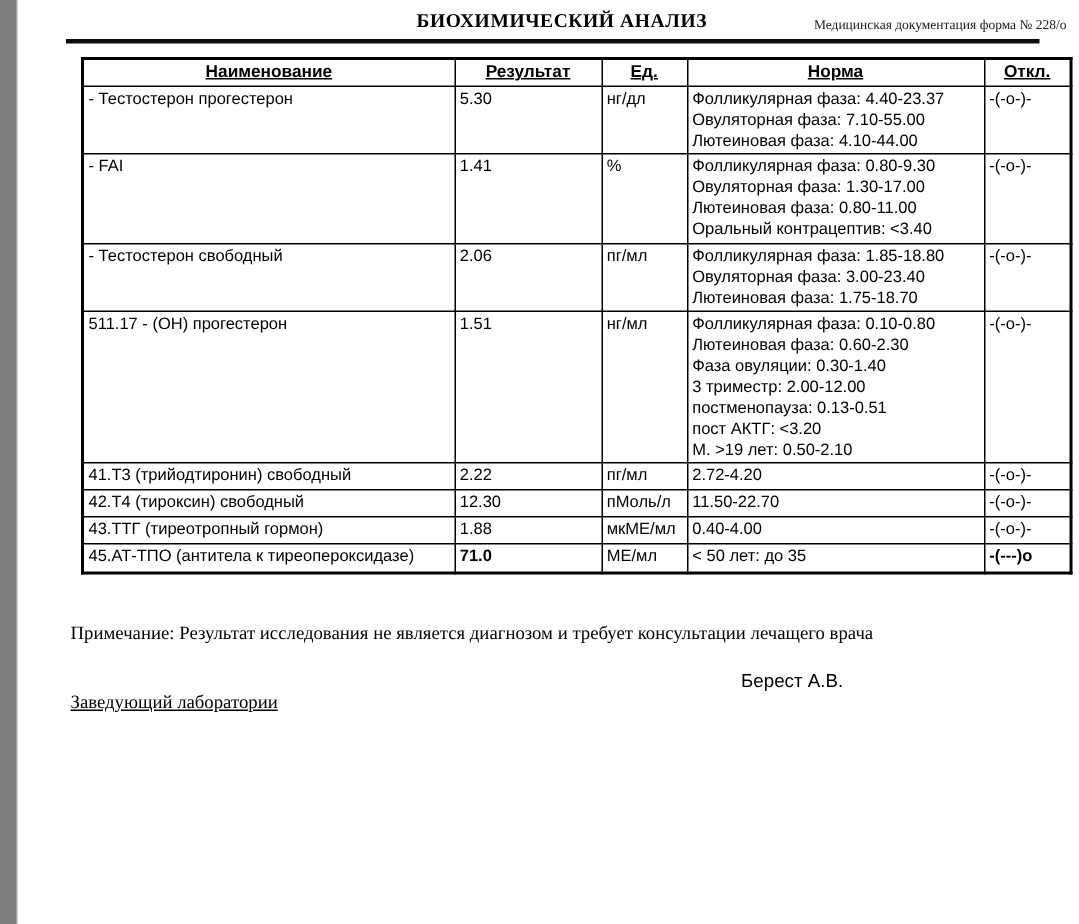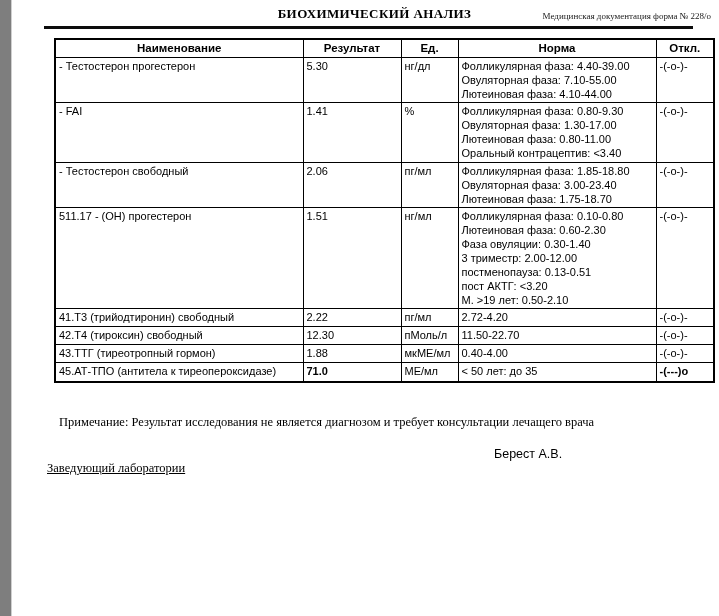--- a/index.html
+++ b/index.html
@@ -50,37 +50,37 @@
     vertical-align: top;
     line-height: 14px;
     overflow: hidden;
   }
   table.results thead th {
     font-size: 11.5px;
     font-weight: bold;
     text-align: center;
     padding: 2px 3px;
     line-height: 13px;
+    text-decoration: underline;
   }
   td.norm { white-space: pre-line; }
   td.indent { padding-left: 14px; }
   .b { font-weight: bold; }
   tr.section-row td {
     text-align: center;
     font-weight: bold;
     font-size: 11.5px;
     padding: 2px 3px;
     line-height: 13px;
   }
   .note {
     position: absolute; top: 415px; left: 47px;
     font-family: "Liberation Serif", serif;
     font-size: 12.5px;
     white-space: nowrap;
-    margin-left: 12px;
   }
   .sig-role {
     position: absolute; top: 461px; left: 47px;
     font-family: "Liberation Serif", serif;
     font-size: 12.5px;
     text-decoration: underline;
   }
   .sig-name {
     position: absolute; top: 447px; left: 494px;
     font-family: Liberation Sans, sans-serif;
@@ -113,21 +113,21 @@
       <th>Ед.</th>
       <th>Норма</th>
       <th>Откл.</th>
     </tr>
   </thead>
   <tbody>
     <tr style="height:45px">
       <td class="indent">- Тестостерон прогестерон</td>
       <td>5.30</td>
       <td>нг/дл</td>
-      <td class="norm">Фолликулярная фаза: 4.40-39.00
+      <td class="norm">Фолликулярная фаза: 4.40-23.37
 Овуляторная фаза: 7.10-55.00
 Лютеиновая фаза: 4.10-44.00</td>
       <td>-(-o-)-</td>
     </tr>
     <tr style="height:60px">
       <td class="indent">- FAI</td>
       <td>1.41</td>
       <td>%</td>
       <td class="norm">Фолликулярная фаза: 0.80-9.30
 Овуляторная фаза: 1.30-17.00

